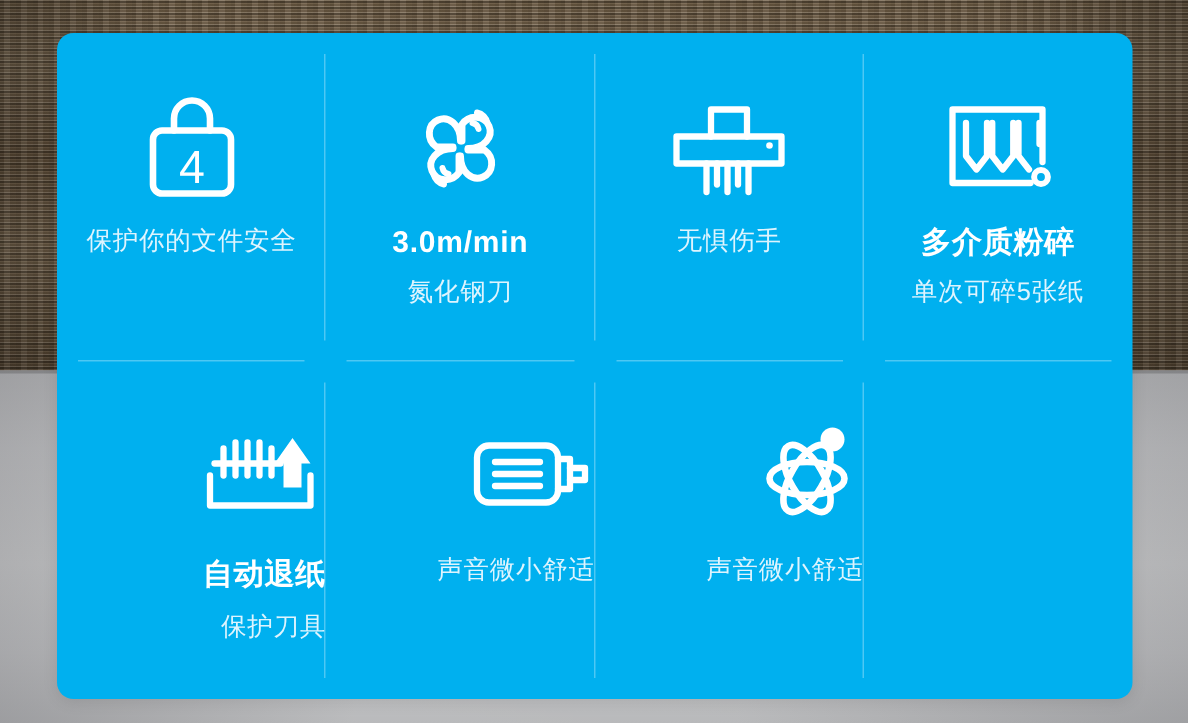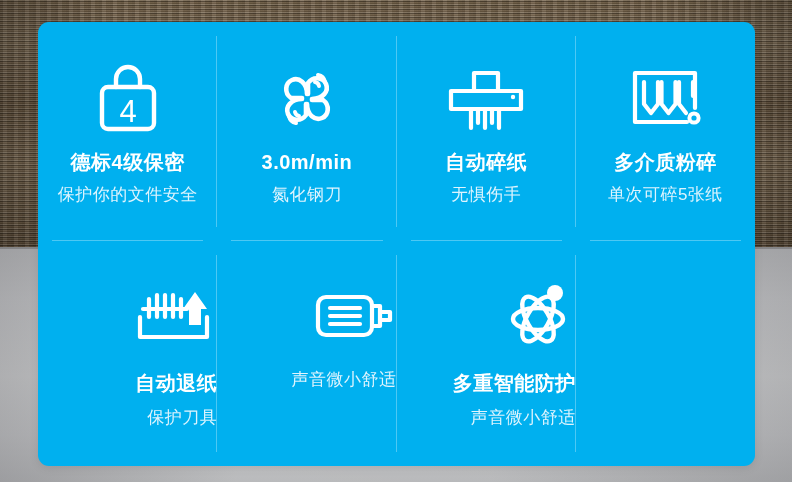--- a/index.html
+++ b/index.html
@@ -100,21 +100,20 @@
     <div class="cell r0 vline hline">
       <div class="icon-wrap">
         <svg width="66" height="72" viewBox="0 0 66 72">
           <g fill="none" stroke="#ffffff" stroke-width="4.4" stroke-linecap="round" stroke-linejoin="round">
             <path d="M21 24 V16 a12 12 0 0 1 24 0 V24"></path>
             <rect x="7" y="24" width="52" height="42" rx="6"></rect>
           </g>
           <text x="33" y="59" text-anchor="middle" fill="#ffffff" font-family="Liberation Sans, sans-serif" font-size="31">4</text>
         </svg>
       </div>
-      <div class="c-title">德标4级保密</div>
       <div class="c-sub">保护你的文件安全</div>
     </div>
 
     <div class="cell r0 vline hline">
       <div class="icon-wrap">
         <svg width="72" height="72" viewBox="0 0 72 72">
           <g fill="none" stroke="#ffffff" stroke-width="4.6" stroke-linecap="round">
 
             <path d="M36 31 C36 20 28 14 21 17 C14 20 13 30 20 35 L31 35"></path>
             <path d="M41 36 C52 36 58 28 55 21 C52 14 42 13 37 20 L37 31"></path>
@@ -144,21 +143,20 @@
 
             <path d="M26 44 V63"></path>
             <path d="M33 44 V58"></path>
             <path d="M40 44 V63"></path>
             <path d="M47 44 V58"></path>
             <path d="M54 44 V63"></path>
           </g>
           <circle cx="68" cy="32" r="2.2" fill="#ffffff"></circle>
         </svg>
       </div>
-      <div class="c-title">自动碎纸</div>
       <div class="c-sub">无惧伤手</div>
     </div>
 
     <div class="cell r0 hline">
       <div class="icon-wrap">
         <svg width="76" height="66" viewBox="0 0 76 66">
           <g fill="none" stroke="#ffffff" stroke-width="4.2" stroke-linecap="round" stroke-linejoin="round">
 
             <path d="M60 56 H8 V7 H68 V42"></path>
 
@@ -216,19 +214,18 @@
       <div class="icon-wrap">
         <svg width="74" height="70" viewBox="0 0 74 70">
           <g fill="none" stroke="#ffffff" stroke-width="4.4">
             <ellipse cx="36" cy="38" rx="25" ry="11"></ellipse>
             <ellipse cx="36" cy="38" rx="25" ry="11" transform="rotate(60 36 38)"></ellipse>
             <ellipse cx="36" cy="38" rx="25" ry="11" transform="rotate(120 36 38)"></ellipse>
           </g>
           <circle cx="53" cy="12" r="8" fill="#ffffff"></circle>
         </svg>
       </div>
-      <div class="c-title">多重智能防护</div>
       <div class="c-sub">声音微小舒适</div>
     </div>
 
 
   </div>
 </div>
 
 </body></html>

